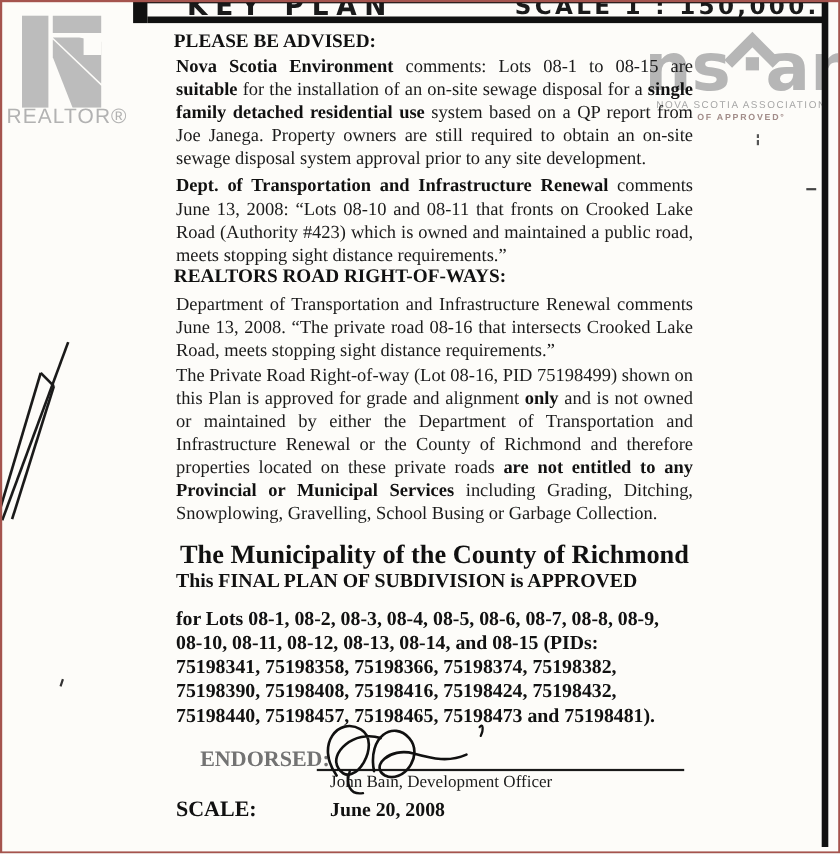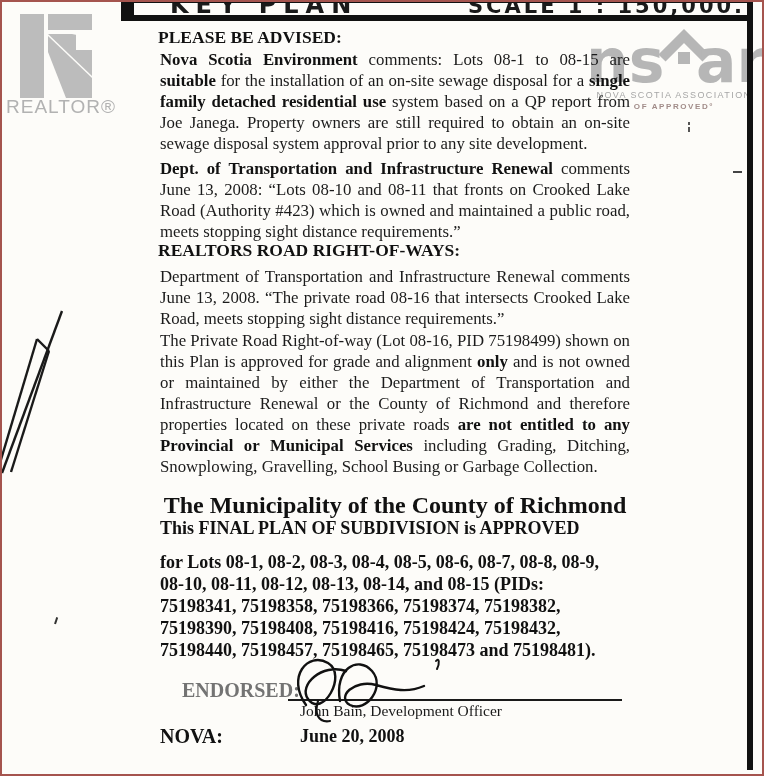--- a/index.html
+++ b/index.html
@@ -122,15 +122,15 @@
 
   <div class="endorsed">ENDORSED:</div>
   <div class="sig-line"></div>
   <svg class="sig-svg" width="185" height="85" viewBox="0 0 185 85">
     <path d="M28,62 C8,34 30,8 50,20 C70,32 44,76 30,56 C20,42 44,20 68,28" stroke="#111" stroke-width="2.4" fill="none" stroke-linecap="round"></path>
     <path d="M62,58 C56,26 80,12 94,28 C108,44 88,70 72,62 C58,54 76,36 98,42 C116,47 130,50 146,43" stroke="#111" stroke-width="2.4" fill="none" stroke-linecap="round"></path>
     <path d="M40,58 C36,70 40,80 52,78" stroke="#111" stroke-width="2.2" fill="none" stroke-linecap="round"></path>
     <path d="M158,18 C161,14 162,20 159,26" stroke="#111" stroke-width="2" fill="none" stroke-linecap="round"></path>
   </svg>
   <div class="sig-name">John Bain, Development Officer</div>
-  <div class="date-label">NOVA:</div>
+  <div class="date-label">SCALE:</div>
   <div class="date-value">June 20, 2008</div>
 </div>
 
 </body></html>

